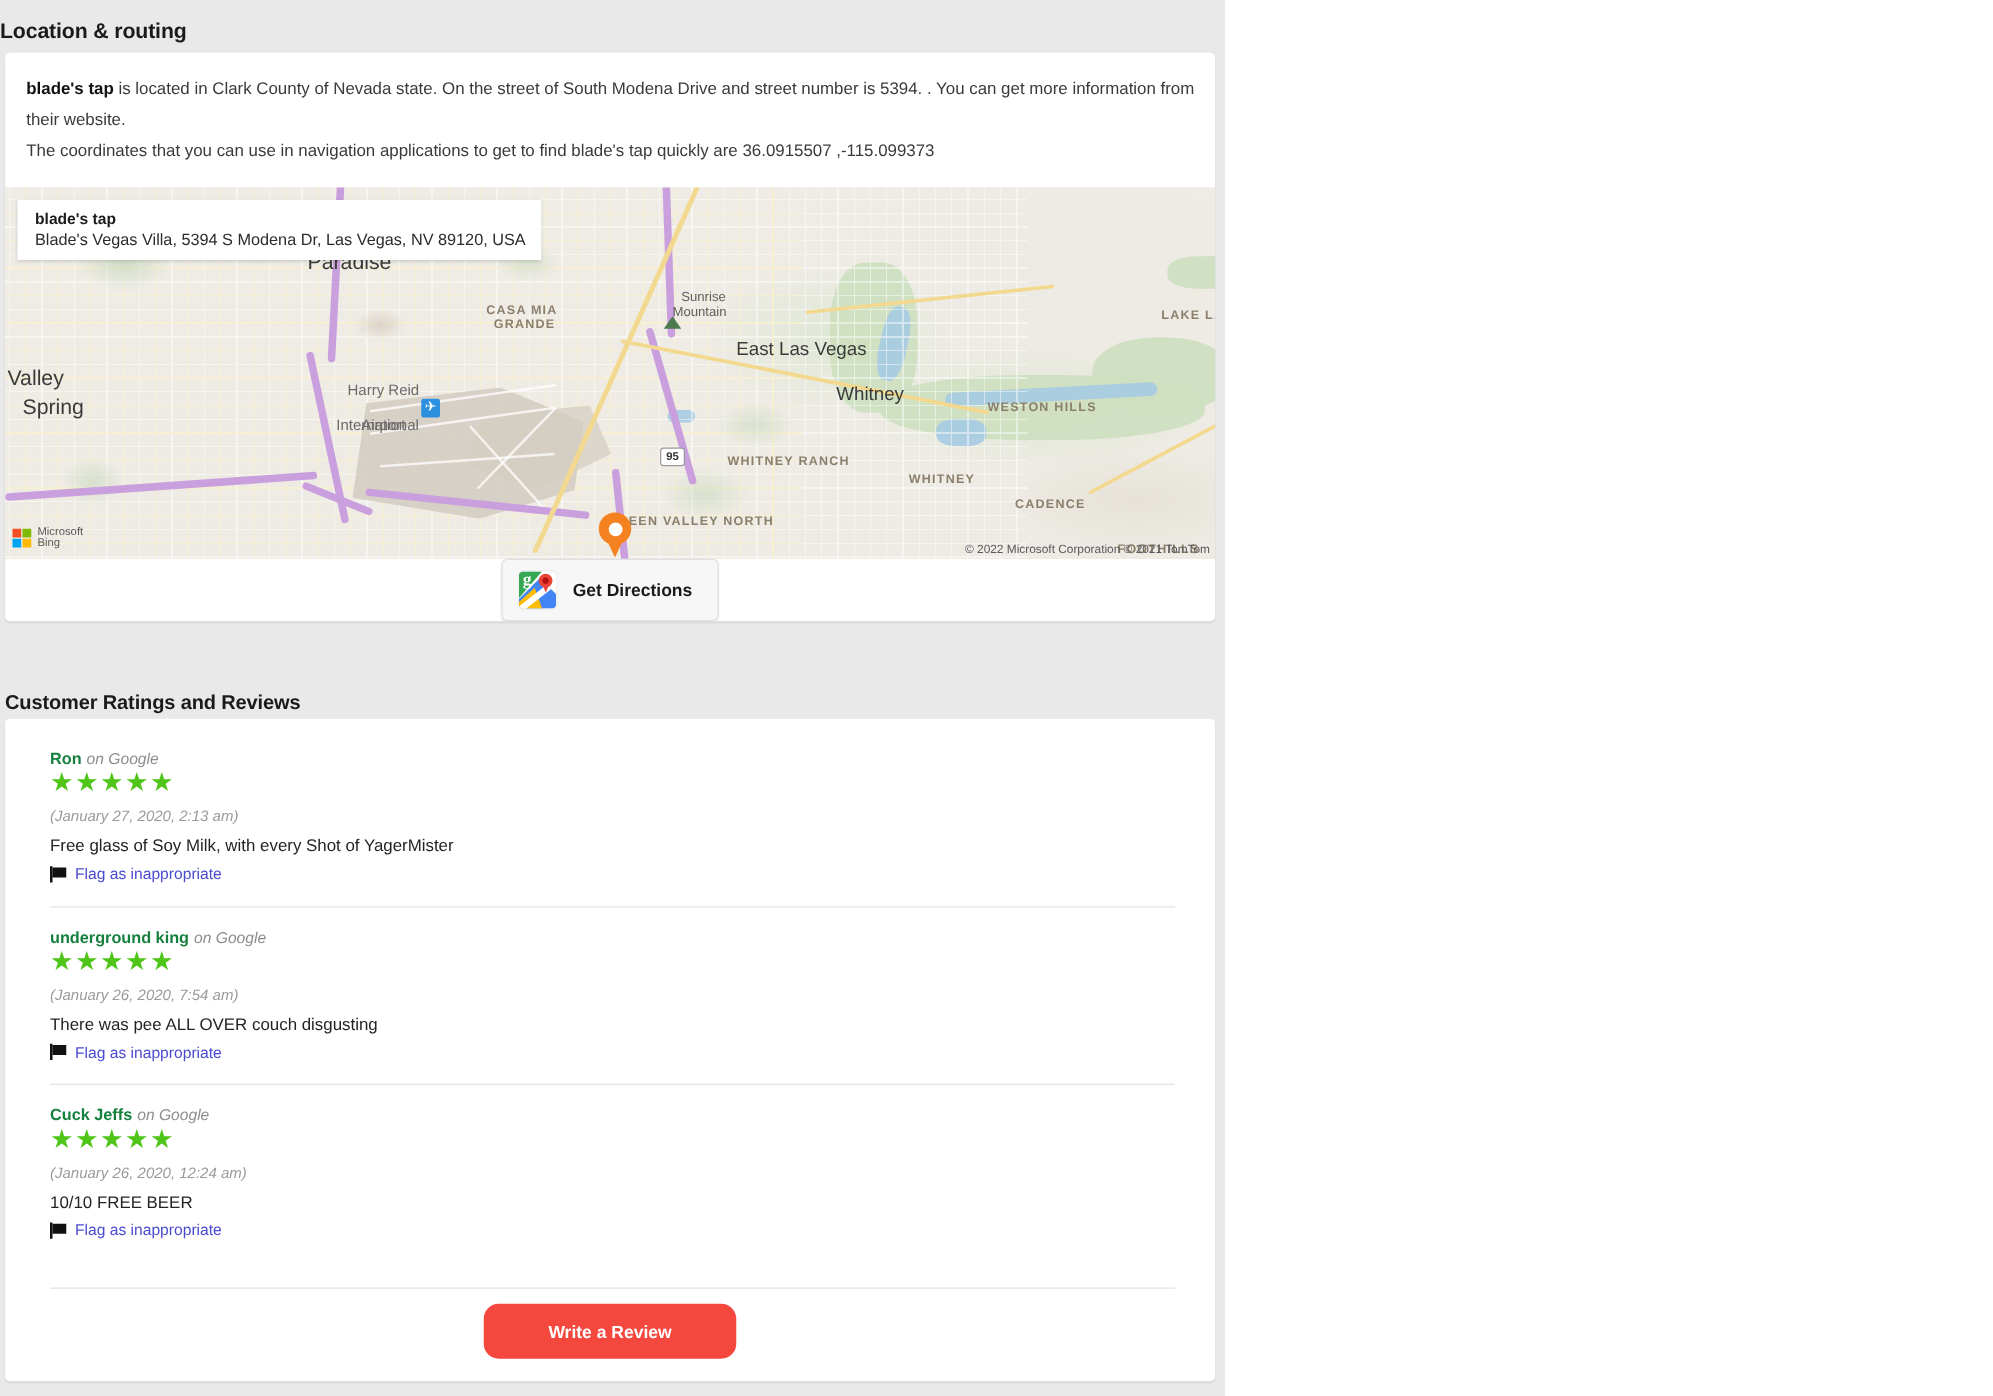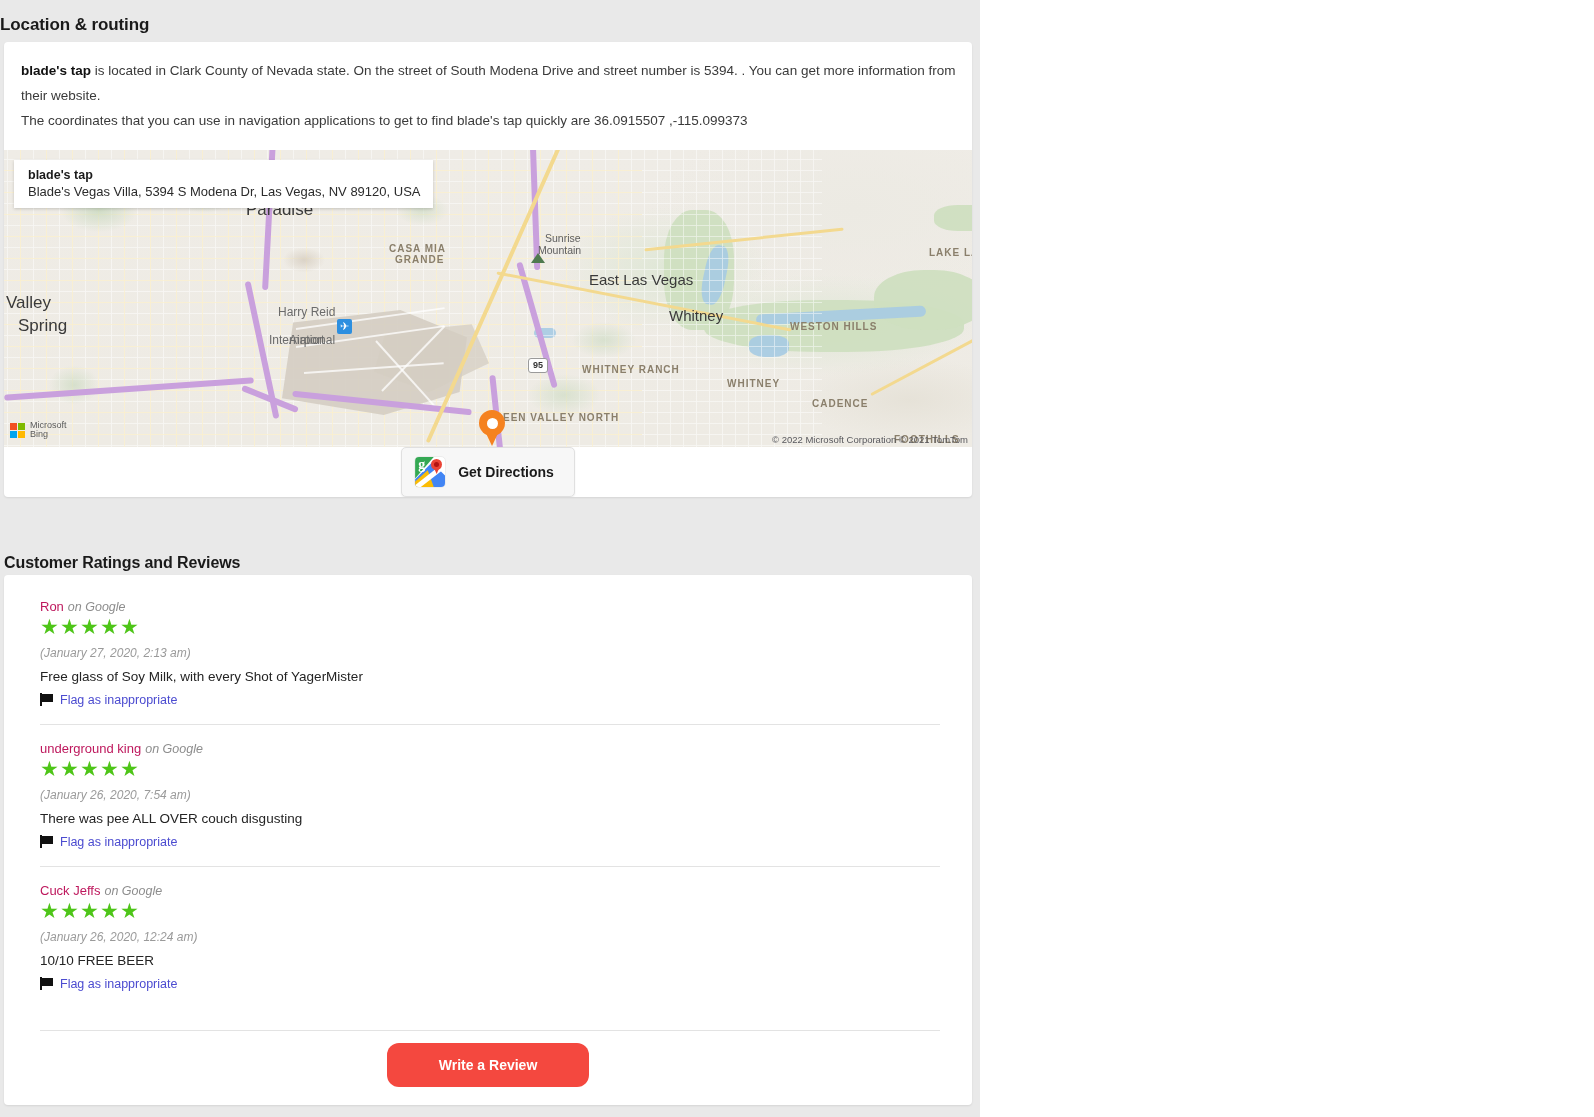--- a/index.html
+++ b/index.html
@@ -402,22 +402,22 @@
   }
   .review {
     padding-bottom: 14px;
   }
   .review + .review { border-top: 1px solid #e3e3e3; padding-top: 16px; }
   .review-author-row {
     font-size: 13px;
     margin-bottom: 3px;
   }
   .review-author {
-    font-weight: normal;
-    color: #be185d;
+    font-weight: bold;
+    color: #15803d;
     font-size: 13px;
     margin-top: 12px;
   }
   .review-source {
     font-style: italic;
     color: #8d8d8d;
     font-size: 12.5px;
     margin-left: 4px;
   }
   .stars {

